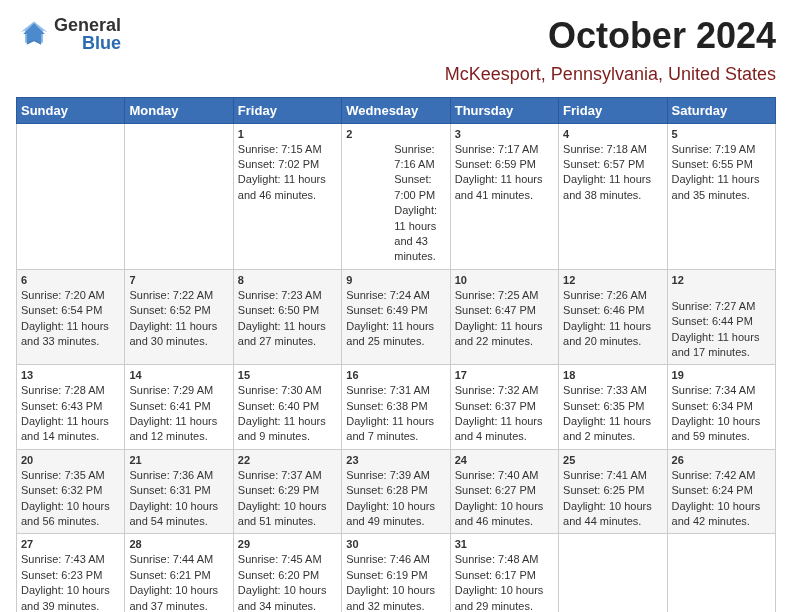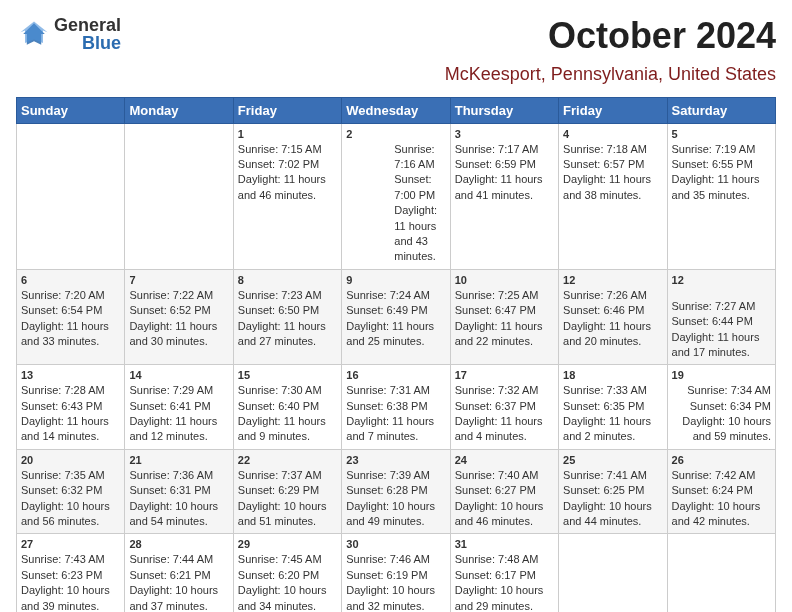--- a/index.html
+++ b/index.html
@@ -242,21 +242,21 @@
 Daylight: 11 hours and 4 minutes.</div>
         </td>
         <td>
           <span class="day-number">18</span>
           <div class="cell-content" style="white-space: pre-line;">Sunrise: 7:33 AM
 Sunset: 6:35 PM
 Daylight: 11 hours and 2 minutes.</div>
         </td>
         <td>
           <span class="day-number">19</span>
-          <div class="cell-content" style="white-space: pre-line; text-align: right;">Sunrise: 7:34 AM
+          <div class="cell-content" style="white-space: pre-line;">Sunrise: 7:34 AM
 Sunset: 6:34 PM
 Daylight: 10 hours and 59 minutes.</div>
         </td>
       </tr>
       <tr>
         <td>
           <span class="day-number">20</span>
           <div class="cell-content" style="white-space: pre-line;">Sunrise: 7:35 AM
 Sunset: 6:32 PM
 Daylight: 10 hours and 56 minutes.</div>

